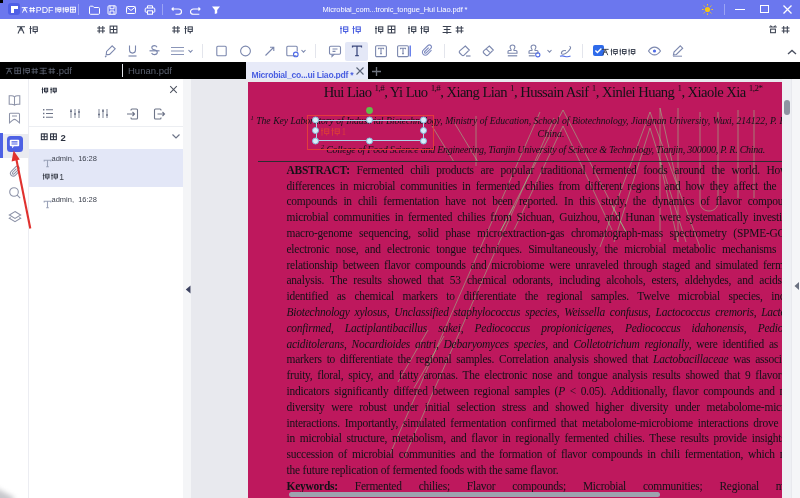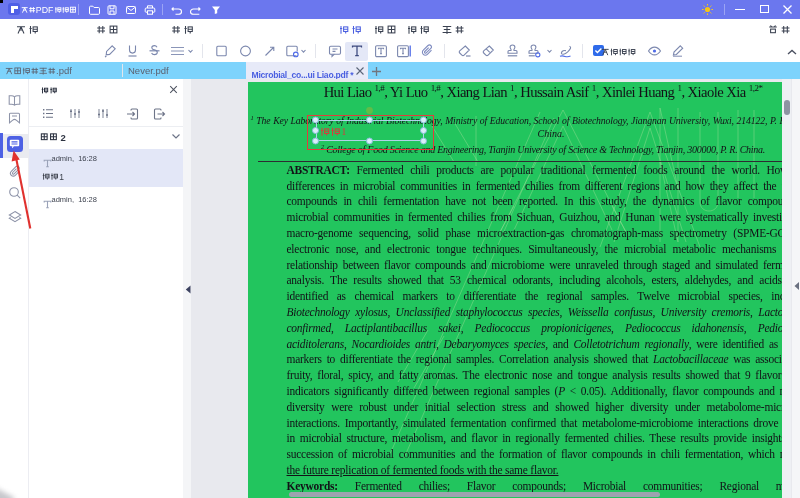--- a/index.html
+++ b/index.html
@@ -10,28 +10,28 @@
   #titlebar{left:0;top:0;width:800px;height:19px;background:#6b77ee;}
   .tbico{position:absolute;top:3.5px;}
   
   #menubar{left:0;top:19px;width:800px;height:21px;background:#fff;}
   .mi{position:absolute;top:4px;height:13px;}
   
   #toolbar{left:0;top:40px;width:800px;height:22px;background:#fff;border-bottom:1px solid #f0f1f5;}
   .ti{position:absolute;top:4px;}
   .tdiv{position:absolute;top:4px;width:1px;height:14px;background:#e3e5ec;}
   
-  #tabbar{left:0;top:62px;width:800px;height:17px;background:#7dd3fc;}
+  #tabbar{left:0;top:62px;width:800px;height:17px;background:#000000;}
   .tsep{position:absolute;top:2px;width:1px;height:13px;background:#e4e6ec;}
   
   #sidebar{left:0;top:79px;width:29px;height:419px;background:#fff;border-right:1px solid #ecedf2;box-sizing:border-box;}
   #panel{left:29px;top:79px;width:154px;height:419px;background:#fff;}
   #panelstrip{left:183px;top:79px;width:8px;height:419px;background:#f4f5f7;}
   #docarea{left:191px;top:79px;width:609px;height:419px;background:#e8e9ee;overflow:hidden;}
-  #page{position:absolute;left:57px;top:3px;width:534px;height:416px;background:#22c55e;overflow:hidden;}
+  #page{position:absolute;left:57px;top:3px;width:534px;height:416px;background:#be185d;overflow:hidden;}
   
   .ser{font-family:"Liberation Serif",serif;color:#121217;}
   .aline{position:absolute;left:38.5px;width:512px;font-family:"Liberation Serif",serif;
          font-size:11.45px;letter-spacing:-0.22px;color:#121217;white-space:nowrap;text-align:justify;text-align-last:justify;height:16.05px;}
   
   #vtrack{left:591px;top:0;width:9px;height:419px;background:#eef0f4;position:absolute;}
   #vthumb{left:1.5px;top:21px;width:6px;height:15px;background:#8e94a2;border-radius:3px;position:absolute;}
   #rstrip{left:601px;top:0;width:8px;height:419px;background:#f5f6f8;position:absolute;}
 </style>
 </head>
@@ -99,20 +99,21 @@
   <svg class="tbico" style="left:171px" width="12" height="12" viewBox="0 0 12 12" fill="none" stroke="#fff" stroke-width="1.1">
     <path d="M2.5 3.5L1 5l1.5 1.5M1.3 5h6.2c1.8 0 3 1.2 3 2.7 0 1.5-1.2 2.6-3 2.6H4.5"></path>
   </svg>
   <svg class="tbico" style="left:189px" width="12" height="12" viewBox="0 0 12 12" fill="none" stroke="#fff" stroke-width="1.1">
     <path d="M9.5 3.5L11 5 9.5 6.5M10.7 5H4.5c-1.8 0-3 1.2-3 2.7 0 1.5 1.2 2.6 3 2.6h5.8"></path>
   </svg>
   <svg class="tbico" style="left:210px" width="12" height="12" viewBox="0 0 12 12" fill="#fff">
     <path d="M2 2.5h8L7.2 6v3.2L4.8 10V6z"></path>
   </svg>
 
+  <div class="abs" style="left:260px;top:5px;width:270px;text-align:center;font-size:7.5px;letter-spacing:-0.1px;color:#fff;">Microbial_com...tronic_tongue_Hui Liao.pdf *</div>
 
   <svg class="tbico" style="left:701px;top:3px" width="13" height="13" viewBox="0 0 13 13">
     <circle cx="6.5" cy="6.5" r="2.6" fill="#f5c518"></circle>
     <g stroke="#f5c518" stroke-width="1">
         <path d="M6.5 1v1.6M6.5 10.4V12M1 6.5h1.6M10.4 6.5H12M2.6 2.6l1.1 1.1M9.3 9.3l1.1 1.1M10.4 2.6L9.3 3.7M3.7 9.3L2.6 10.4"></path>
       </g>
   </svg>
   <div class="abs" style="left:724px;top:4px;width:1px;height:11px;background:#9ba4f4;"></div>
   <div class="abs" style="left:735px;top:9px;width:10px;height:1.4px;background:#fff;"></div>
   <div class="abs" style="left:760px;top:4.5px;width:8.6px;height:8.6px;border:1.3px solid #fff;box-sizing:border-box;"></div>
@@ -295,21 +296,21 @@
     <use href="#c3" transform="translate(0,0.6) scale(0.84)"></use>
       <use href="#c2" transform="translate(8.5,0.6) scale(0.84)"></use>
     <use href="#c5" transform="translate(17,0.6) scale(0.84)"></use>
       <use href="#c6" transform="translate(25.5,0.6) scale(0.84)"></use>
     <use href="#c1" transform="translate(34,0.6) scale(0.84)"></use>
       <use href="#c6" transform="translate(42.5,0.6) scale(0.84)"></use>
   </svg>
   <div class="abs" style="left:56px;top:2.5px;font-size:9.5px;color:#5b6170;">.pdf</div>
   <div class="tsep" style="left:122px"></div>
 
-  <div class="abs" style="left:128px;top:2.5px;font-size:9.5px;color:#5b6170;">Never.pdf</div>
+  <div class="abs" style="left:128px;top:2.5px;font-size:9.5px;color:#5b6170;">Hunan.pdf</div>
 
   <div class="abs" style="left:246px;top:0;width:122px;height:17px;background:#e7eaf8;"></div>
   <div class="abs" style="left:251.5px;top:8px;font-size:8.6px;letter-spacing:-0.25px;font-weight:bold;color:#4a5fe0;">Microbial_co...ui Liao.pdf *</div>
   <svg class="abs" style="left:355px;top:4px" width="10" height="10" viewBox="0 0 10 10" stroke="#5a6478" stroke-width="1.1">
     <path d="M1.5 1.5l7 7M8.5 1.5l-7 7"></path>
   </svg>
   <svg class="abs" style="left:371px;top:3.5px" width="11" height="11" viewBox="0 0 11 11" stroke="#70757f" stroke-width="1.3">
     <path d="M5.5 1v9M1 5.5h9"></path>
   </svg>
 </div>
@@ -437,31 +438,31 @@
 
     <div class="aline" style="top:81.8px;word-spacing:2.2px;"><b>ABSTRACT:</b> Fermented chili products are popular traditional fermented foods around the world. Howev</div>
     <div class="aline" style="top:97.6px;word-spacing:2.2px;">differences in microbial communities in fermented chilies from different regions and how they affect the flav</div>
     <div class="aline" style="top:113.4px;word-spacing:2.2px;">compounds in chili fermentation have not been reported. In this study, the dynamics of flavor compounds</div>
     <div class="aline" style="top:129.2px;word-spacing:2.2px;">microbial communities in fermented chilies from Sichuan, Guizhou, and Hunan were systematically investigated</div>
     <div class="aline" style="top:145.0px;word-spacing:2.2px;">macro-genome sequencing, solid phase microextraction-gas chromatograph-mass spectrometry (SPME-GC-M</div>
     <div class="aline" style="top:160.8px;word-spacing:2.2px;">electronic nose, and electronic tongue techniques. Simultaneously, the microbial metabolic mechanisms and</div>
     <div class="aline" style="top:176.6px;word-spacing:2.2px;">relationship between flavor compounds and microbiome were unraveled through staged and simulated fermentat</div>
     <div class="aline" style="top:192.4px;word-spacing:2.2px;">analysis. The results showed that 53 chemical odorants, including alcohols, esters, aldehydes, and acids, w</div>
     <div class="aline" style="top:208.2px;word-spacing:2.2px;">identified as chemical markers to differentiate the regional samples. Twelve microbial species, includ</div>
-    <div class="aline" style="top:224.0px;word-spacing:2.2px;"><i>Biotechnology xylosus</i>, <i>Unclassified staphylococcus species</i>, <i>Weissella confusus</i>, <i>University cremoris</i>, <i>Lactococ</i></div>
+    <div class="aline" style="top:224.0px;word-spacing:2.2px;"><i>Biotechnology xylosus</i>, <i>Unclassified staphylococcus species</i>, <i>Weissella confusus</i>, <i>Lactococcus cremoris</i>, <i>Lactococ</i></div>
     <div class="aline" style="top:239.8px;word-spacing:2.2px;"><i>confirmed</i>, <i>Lactiplantibacillus sakei</i>, <i>Pediococcus propionicigenes</i>, <i>Pediococcus idahonensis</i>, <i>Pediococ</i></div>
     <div class="aline" style="top:255.6px;word-spacing:2.2px;"><i>aciditolerans</i>, <i>Nocardioides antri</i>, <i>Debaryomyces species</i>, and <i>Colletotrichum regionally</i>, were identified as micro</div>
     <div class="aline" style="top:271.4px;word-spacing:2.2px;">markers to differentiate the regional samples. Correlation analysis showed that <i>Lactobacillaceae</i> was associated w</div>
     <div class="aline" style="top:287.2px;word-spacing:2.2px;">fruity, floral, spicy, and fatty aromas. The electronic nose and tongue analysis results showed that 9 flavor and 8 ta</div>
     <div class="aline" style="top:303.0px;word-spacing:2.2px;">indicators significantly differed between regional samples (<i>P</i> &lt; 0.05). Additionally, flavor compounds and micro</div>
     <div class="aline" style="top:318.8px;word-spacing:2.2px;">diversity were robust under initial selection stress and showed higher diversity under metabolome-microbi</div>
     <div class="aline" style="top:334.6px;word-spacing:2.2px;">interactions. Importantly, simulated fermentation confirmed that metabolome-microbiome interactions drove the s</div>
     <div class="aline" style="top:350.4px;word-spacing:2.2px;">in microbial structure, metabolism, and flavor in regionally fermented chilies. These results provide insights into</div>
     <div class="aline" style="top:366.2px;word-spacing:2.2px;">succession of microbial communities and the formation of flavor compounds in chili fermentation, which may ena</div>
-    <div class="aline" style="top:382.0px;word-spacing:0px;letter-spacing:-0.2px;text-align-last:left;text-decoration:underline;">the future replication of fermented foods with the same flavor.</div>
+    <div class="aline" style="top:382.0px;word-spacing:0px;letter-spacing:-0.2px;text-align-last:left;">the future replication of fermented foods with the same flavor.</div>
     <div class="aline" style="top:398.2px;word-spacing:11px;"><b>Keywords:</b> Fermented chilies; Flavor compounds; Microbial communities; Regional mark</div>
 
     <div class="abs" style="left:59px;top:33px;width:127px;height:34.5px;border:1.6px solid #e23c3c;box-sizing:border-box;"></div>
     <div class="abs" style="left:67.5px;top:38px;width:108px;height:21px;border:1px solid #aed2e8;box-sizing:border-box;"></div>
     <svg class="abs" style="left:60px;top:22px" width="124" height="44" viewBox="0 0 124 44">
       <circle cx="61.5" cy="6.5" r="3.4" fill="#62bd48"></circle>
       <g fill="#d9eef9" stroke="#85bcd8" stroke-width="1">
         <circle cx="7.5" cy="16" r="3"></circle>
           <circle cx="61.5" cy="16" r="3"></circle>
           <circle cx="115.5" cy="16" r="3"></circle>

